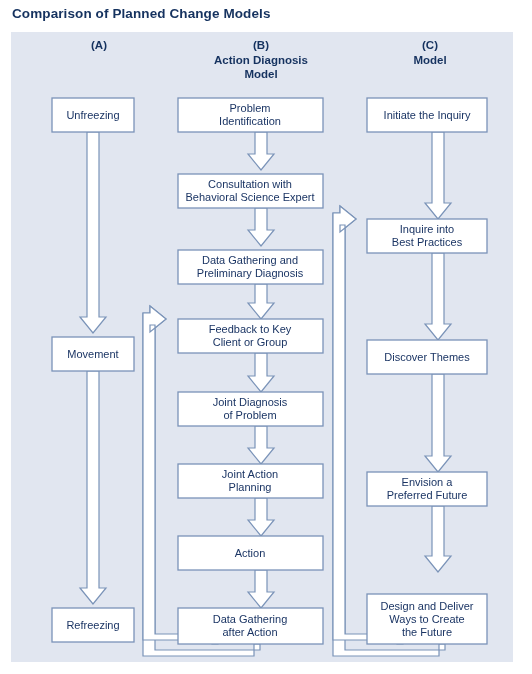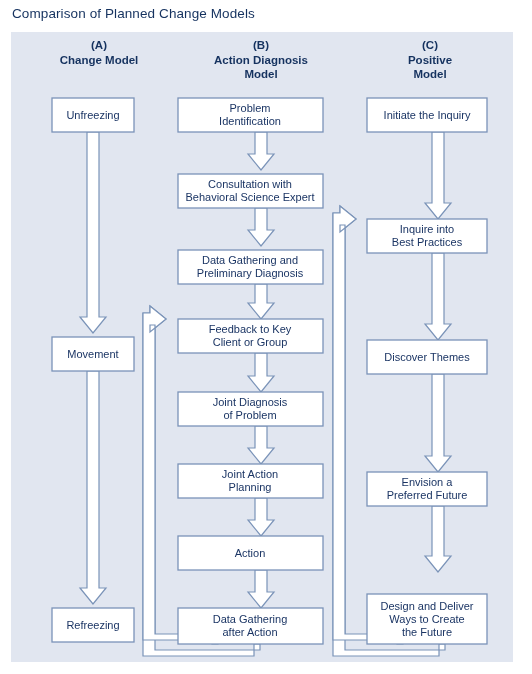--- a/index.html
+++ b/index.html
@@ -3,21 +3,21 @@
 <meta charset="utf-8">
 <style>
   html,body{margin:0;padding:0;background:#ffffff;}
   body{
     width:532px;height:674px;position:relative;overflow:hidden;
     font-family:"Liberation Sans","DejaVu Sans",sans-serif;
     color:#1b3564;
   }
   #figure-title{
     position:absolute;left:12px;top:6px;
-    font-size:13.5px;font-weight:normal;letter-spacing:.1px;
+    font-size:13.5px;font-weight:bold;letter-spacing:.1px;
     color:#15325f;white-space:nowrap;
   }
   #diagram-panel{
     position:absolute;left:11px;top:32px;width:502px;height:630px;
     background:#e1e6f0;
   }
   svg#diagram-svg{position:absolute;left:0;top:0;width:502px;height:630px;display:block;}
   .col-head{
     position:absolute;text-align:center;font-weight:bold;
     font-size:11.5px;line-height:14.5px;color:#15325f;
@@ -31,32 +31,30 @@
 </style>
 </head>
 <body>
 
 <div id="figure-title">Comparison of Planned Change Models</div>
 
 <div id="diagram-panel">
 
   <div class="col-head" style="left:4px;top:6px;width:168px;">
     <div>(A)</div>
-    <div>Change Model</div>
   </div>
 
   <div class="col-head" style="left:166px;top:6px;width:168px;">
     <div>(B)</div>
     <div>Action Diagnosis</div>
     <div>Model</div>
   </div>
 
   <div class="col-head" style="left:340px;top:6px;width:158px;">
     <div>(C)</div>
-    <div>Positive</div>
     <div>Model</div>
   </div>
 
   <svg id="diagram-svg" viewBox="0 0 502 630">
 
     <g>
 
       <path class="conn" d="M 76,100 L 76,285 L 69,285 L 82,301 L 95,285 L 88,285 L 88,100 Z"></path>
 
       <path class="conn" d="M 76,339 L 76,556 L 69,556 L 82,572 L 95,556 L 88,556 L 88,339 Z"></path>

